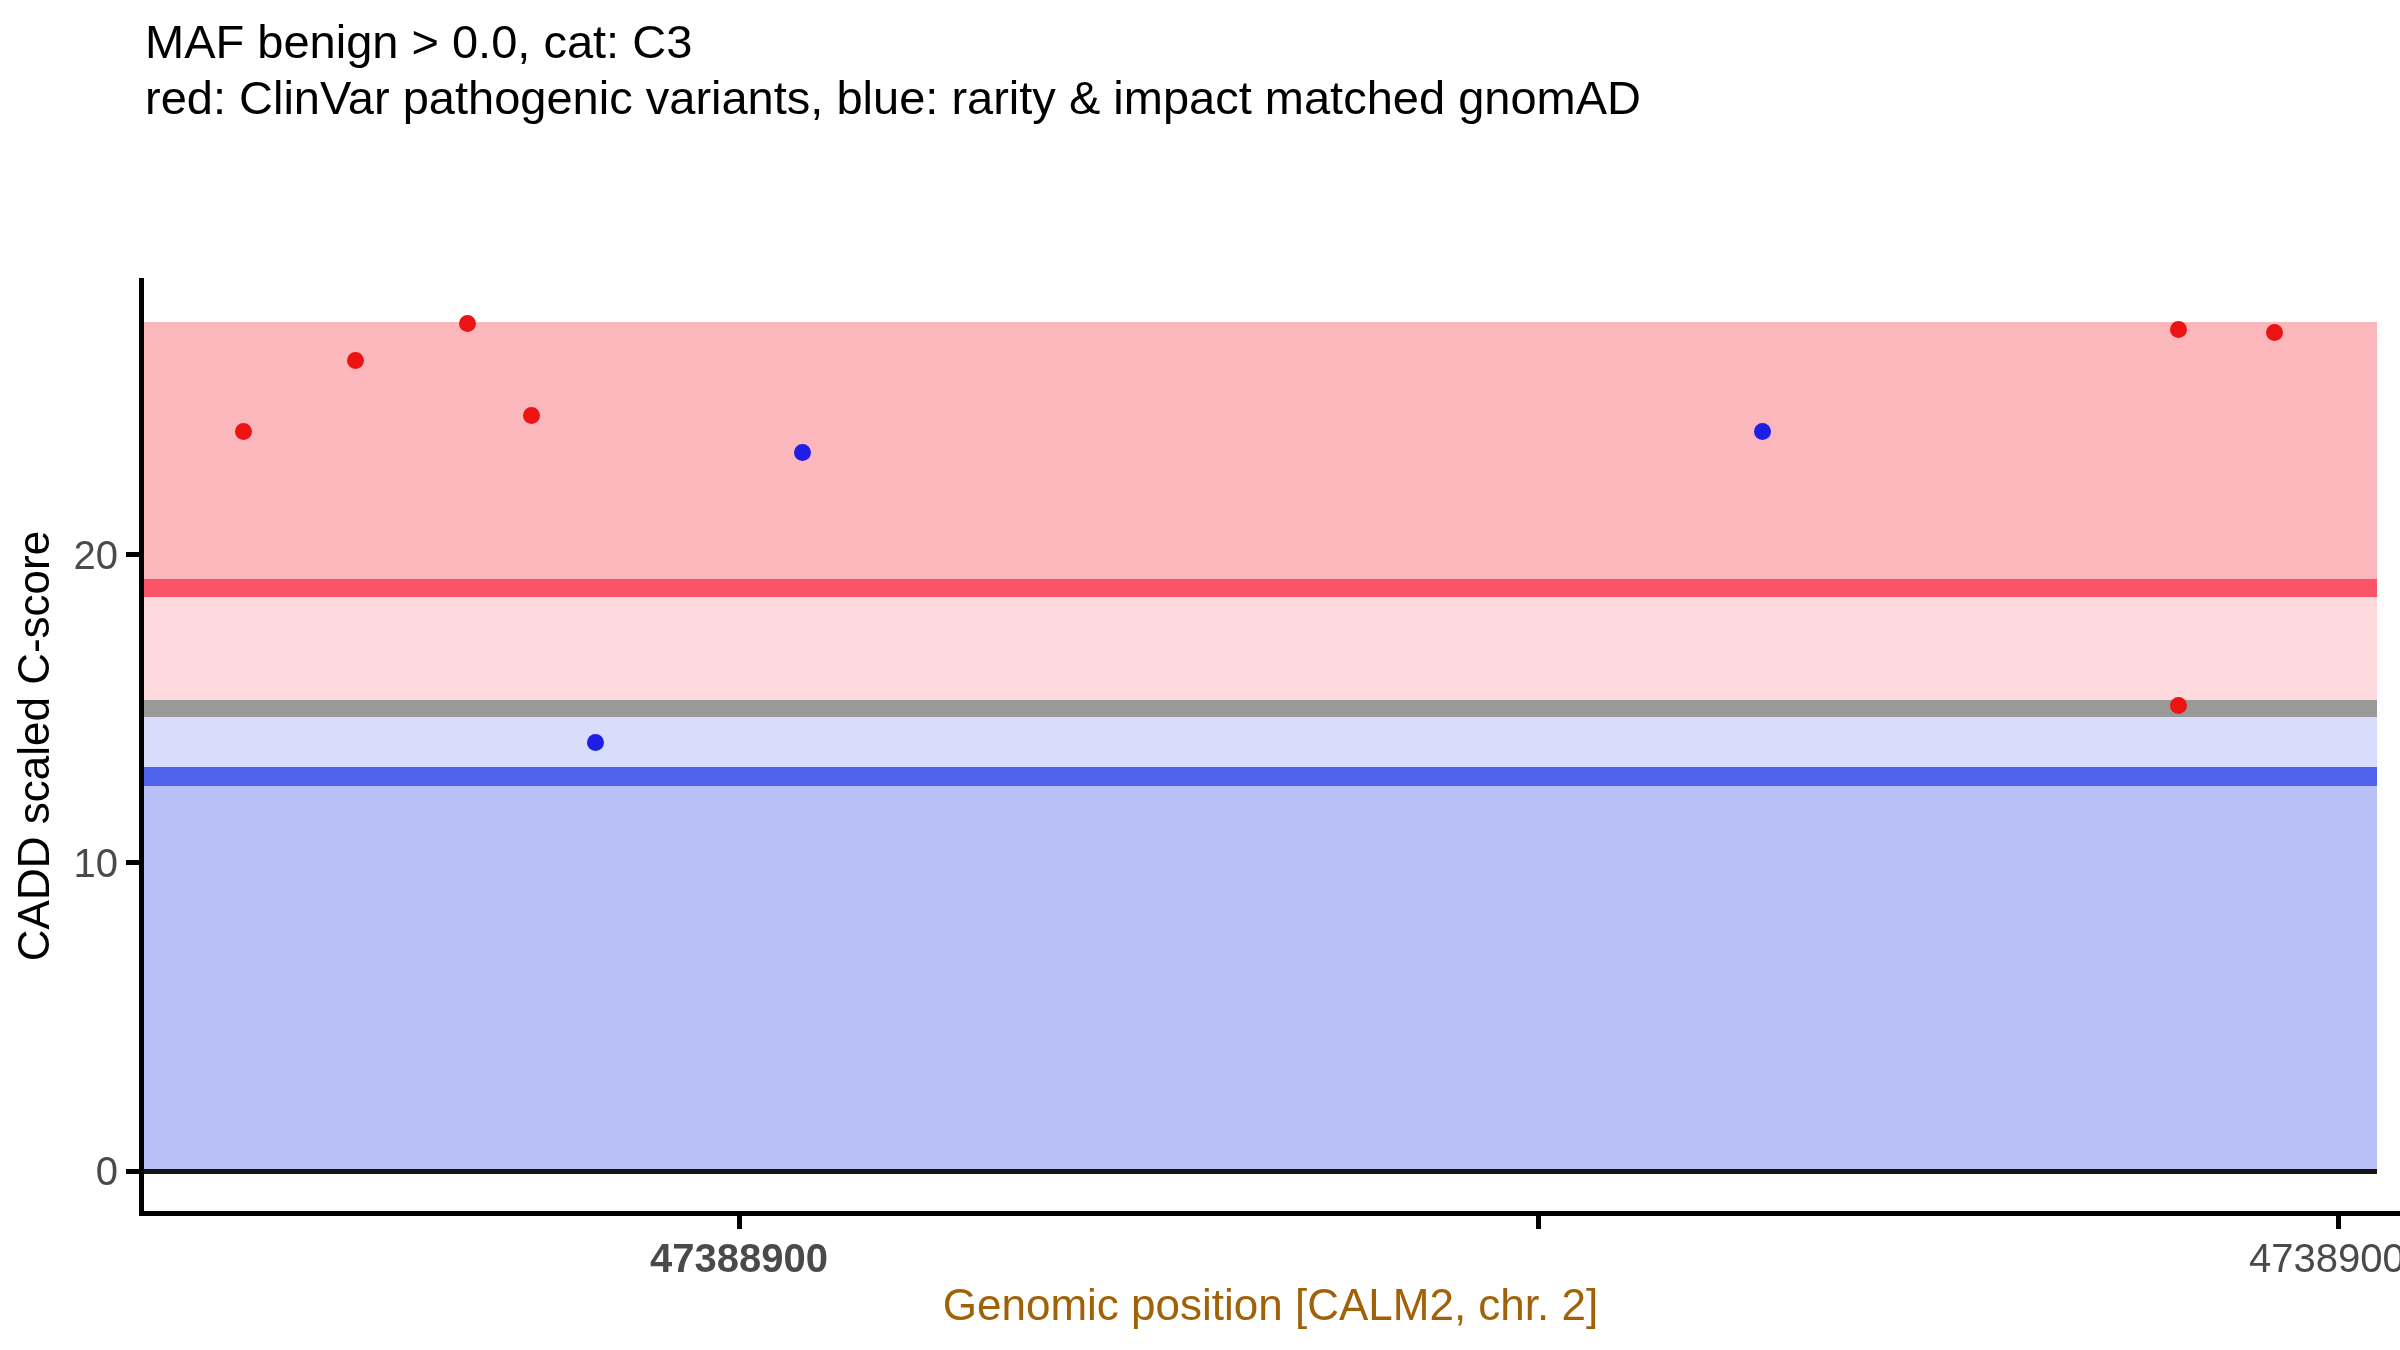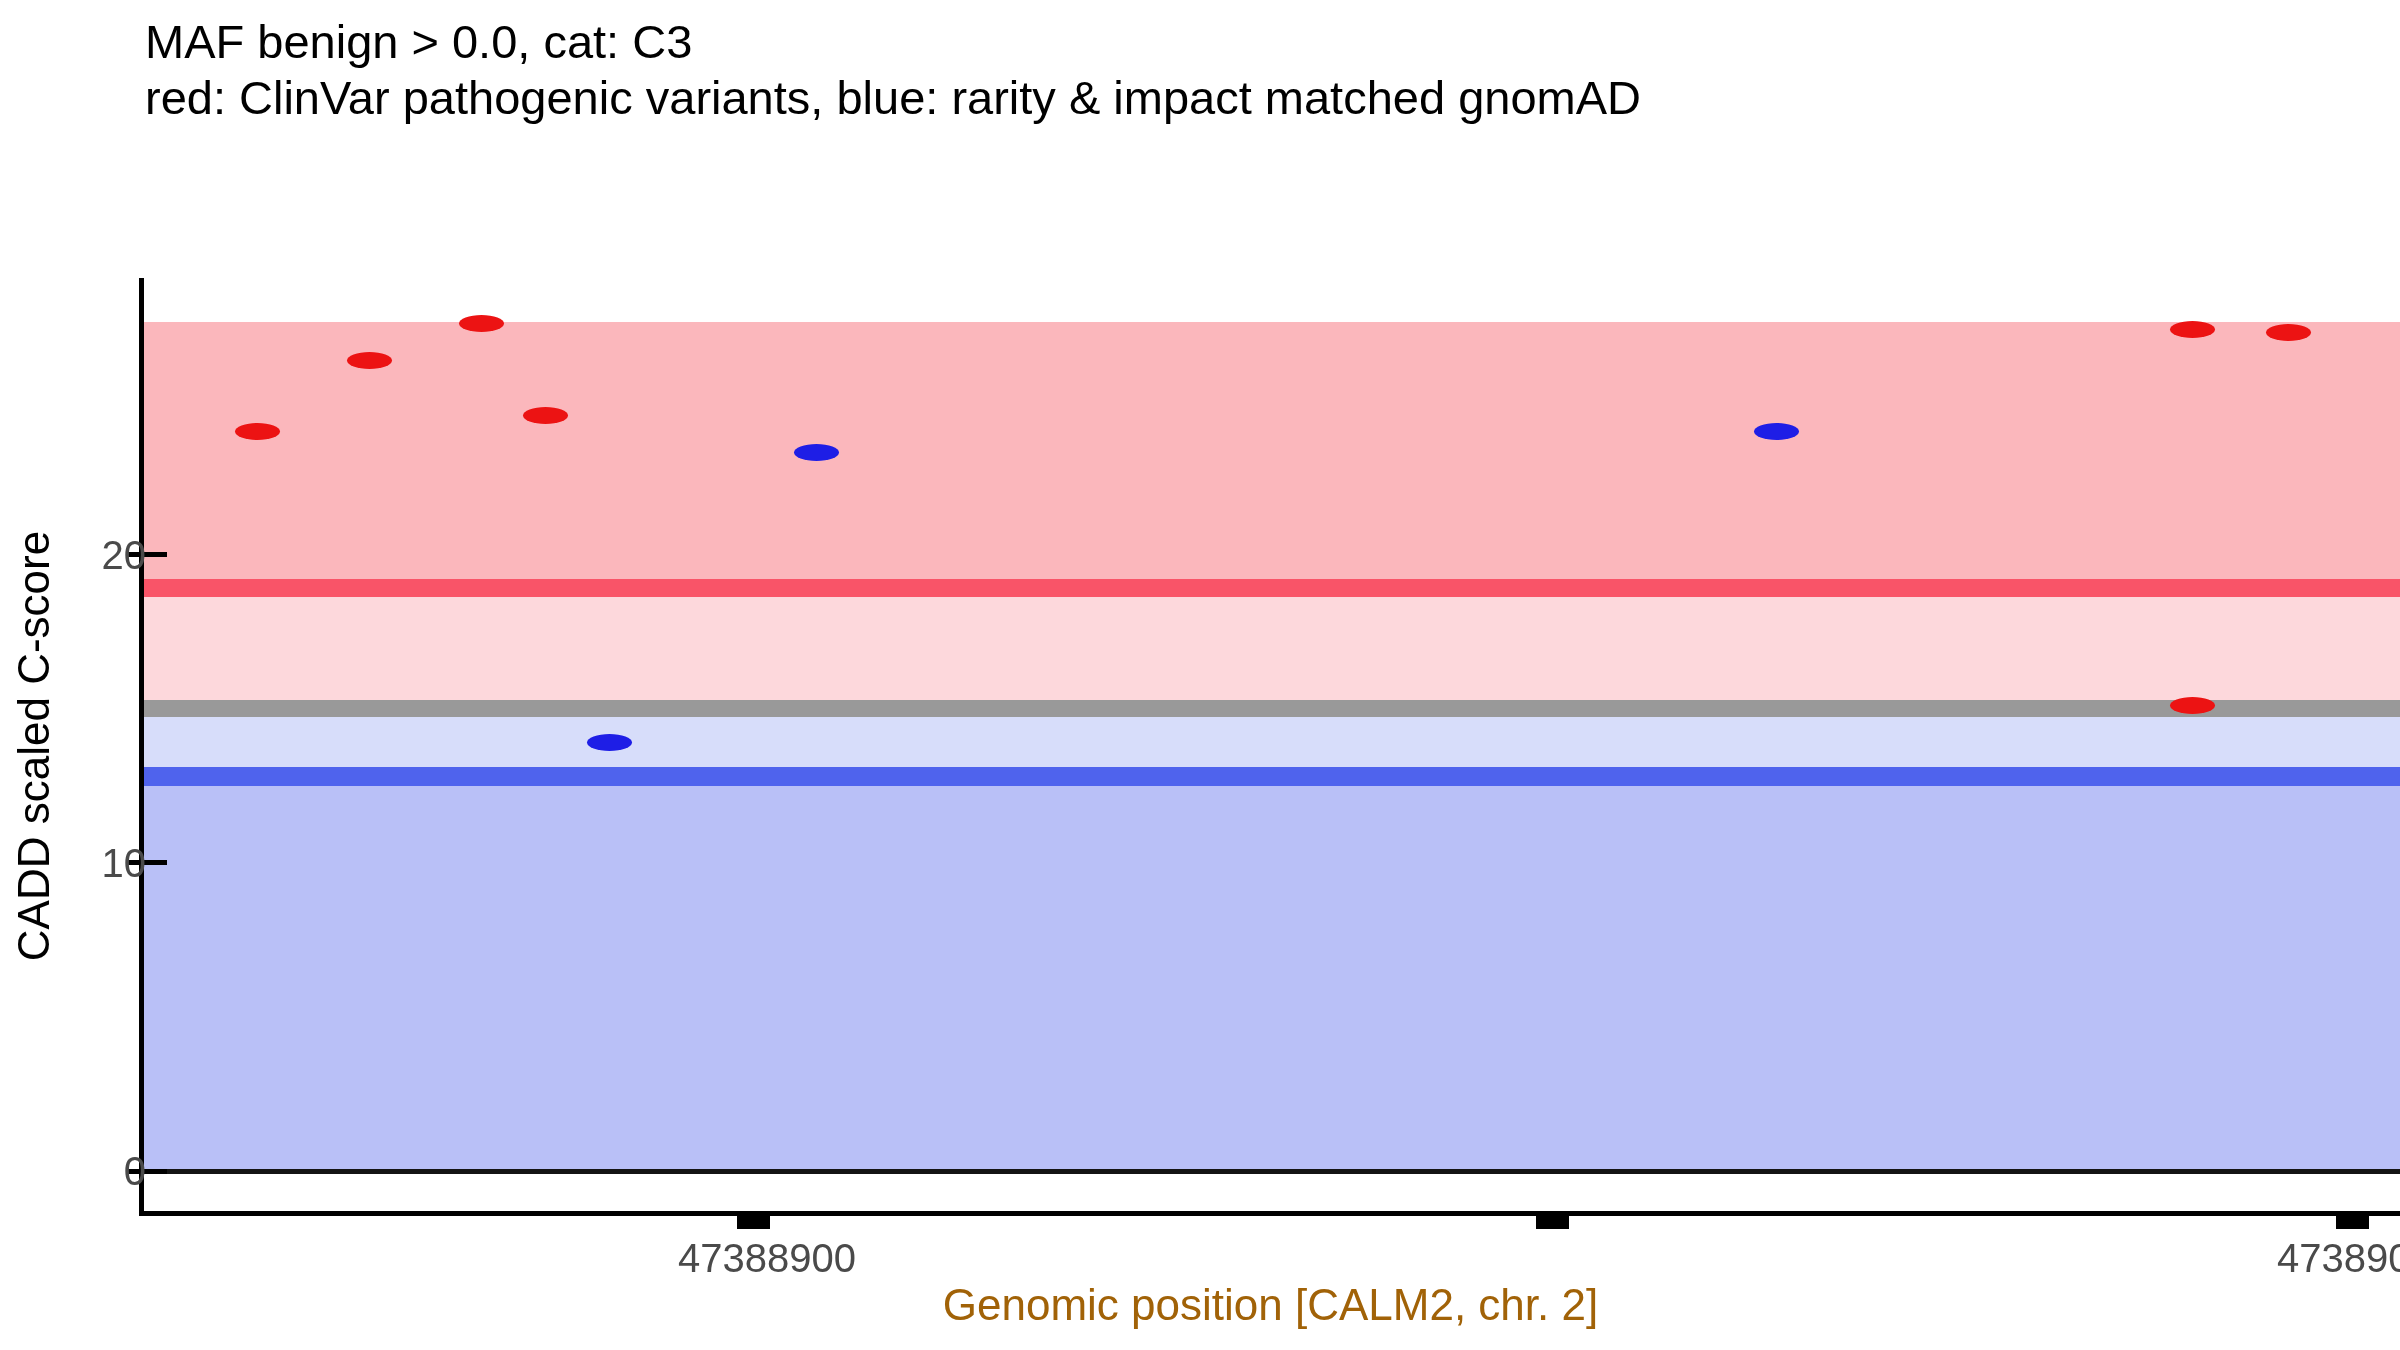--- a/index.html
+++ b/index.html
@@ -8,21 +8,21 @@
     background:#ffffff; overflow:hidden;
     font-family:"Liberation Sans","DejaVu Sans",sans-serif;
   }
   .title-block { position:absolute; left:145px; top:14px; color:#000; }
   .title-line { font-size:47px; line-height:56px; white-space:nowrap; }
   .panel { position:absolute; left:0; top:0; width:2400px; height:1350px; }
   .y-axis-line { position:absolute; left:139px; top:278px; width:5px; height:938px; background:#000; }
   .x-axis-line { position:absolute; left:139px; top:1211px; width:2261px; height:5px; background:#000; }
   .x-axis-title { position:absolute; left:141px; top:1280px; width:2259px; text-align:center; font-size:44px; color:#a16207; }
   .y-axis-title { position:absolute; left:34px; top:746px; transform:translate(-50%,-50%) rotate(-90deg); font-size:44px; color:#000; white-space:nowrap; }
-  .band, .threshold-line, .pt, .tick-mark, .tick-label { position:absolute;padding-left:28px; }
+  .band, .threshold-line, .pt, .tick-mark, .tick-label { position:absolute; }
   .tick-label { font-size:40px; color:#4a4a4a; }
   .pt { border-radius:50%; }
 </style>
 </head>
 <body>
 
 <div class="figure">
 
   <div class="title-block">
     <div class="title-line">MAF benign &gt; 0.0, cat: C3</div>
@@ -35,21 +35,21 @@
       <div class="band" style="left: 141px; width: 2236px; top: 587.577px; height: 121.123px; background: rgb(253, 216, 220);"></div>
       <div class="band" style="left: 141px; width: 2236px; top: 708.7px; height: 67.804px; background: rgb(215, 221, 250);"></div>
       <div class="band" style="left: 141px; width: 2236px; top: 776.504px; height: 394.496px; background: rgb(185, 192, 247);"></div>
       <div class="threshold-line" style="left: 141px; width: 2236px; top: 578.577px; height: 18px; background: rgb(249, 84, 104);"></div>
       <div class="threshold-line" style="left: 141px; width: 2236px; top: 700.2px; height: 17px; background: rgb(153, 153, 153);"></div>
       <div class="threshold-line" style="left: 141px; width: 2236px; top: 767.004px; height: 19px; background: rgb(79, 99, 237);"></div>
       <div class="threshold-line" style="left: 141px; width: 2236px; top: 1168.5px; height: 5px; background: rgb(20, 20, 20);"></div>
       <div class="y-axis-line"></div>
     <div class="x-axis-line"></div>
   <div class="tick-mark" style="left: 736.5px; top: 1216px; width: 5px; height: 13px; background: rgb(0, 0, 0);"></div>
-      <div class="tick-label" style="left: 539px; top: 1236px; width: 400px; text-align: center;">47388900</div>
+      <div class="tick-label" style="left: 539px; top: 1236px; width: 400px; text-align: center; font-weight: bold;">47388900</div>
       <div class="tick-mark" style="left: 1536px; top: 1216px; width: 5px; height: 13px; background: rgb(0, 0, 0);"></div>
       <div class="tick-mark" style="left: 2335.5px; top: 1216px; width: 5px; height: 13px; background: rgb(0, 0, 0);"></div>
       <div class="tick-label" style="left: 2138px; top: 1236px; width: 400px; text-align: center;">47389000</div>
       <div class="tick-mark" style="left: 126px; top: 1168.5px; width: 13px; height: 5px; background: rgb(0, 0, 0);"></div>
       <div class="tick-label" style="left: 0px; width: 118px; top: 1147px; text-align: right; line-height: 48px;">0</div>
       <div class="tick-mark" style="left: 126px; top: 860.3px; width: 13px; height: 5px; background: rgb(0, 0, 0);"></div>
       <div class="tick-label" style="left: 0px; width: 118px; top: 838.8px; text-align: right; line-height: 48px;">10</div>
       <div class="tick-mark" style="left: 126px; top: 552.1px; width: 13px; height: 5px; background: rgb(0, 0, 0);"></div>
       <div class="tick-label" style="left: 0px; width: 118px; top: 530.6px; text-align: right; line-height: 48px;">20</div>
       <div class="pt" style="left: 234.81px; top: 422.82px; width: 17px; height: 17px; background: rgb(236, 19, 19);"></div>

